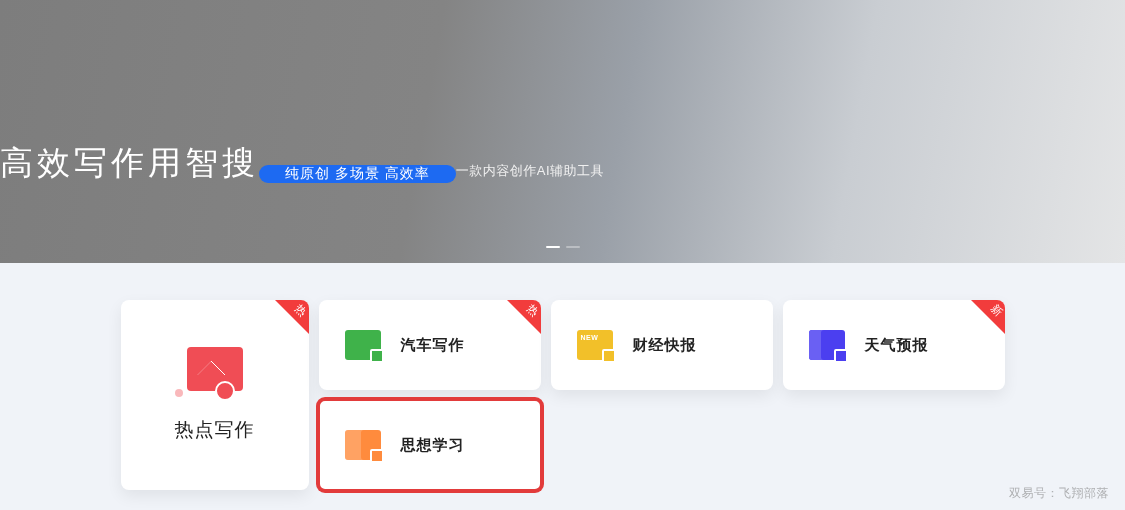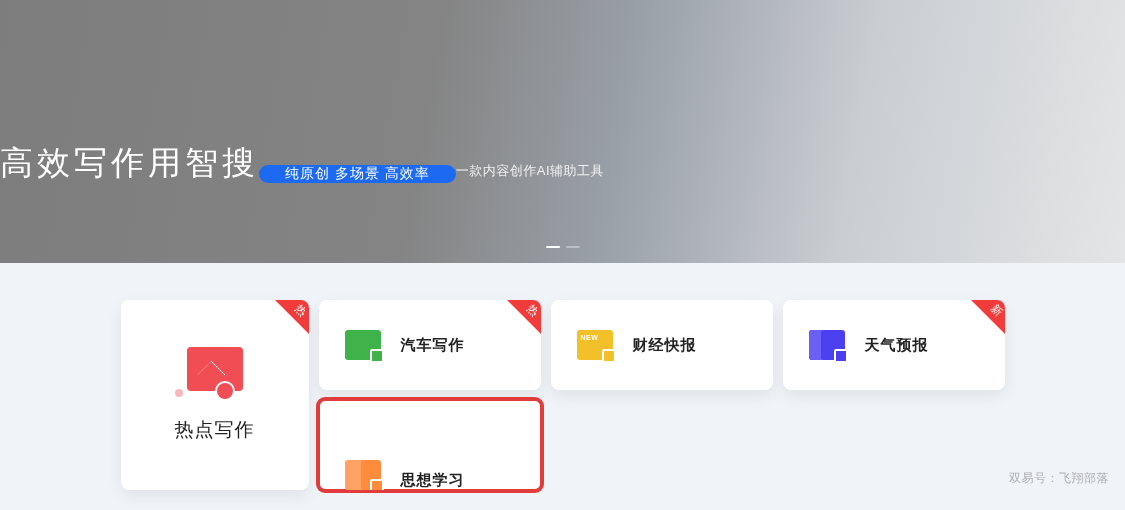--- a/index.html
+++ b/index.html
@@ -60,21 +60,21 @@
 
   .grid { display: grid; grid-template-columns: repeat(3, 222px); grid-auto-rows: 90px; gap: 10px; }
   .card {
     background: #fff; border-radius: 8px;
     box-shadow: 0 6px 16px rgba(0,0,0,0.07);
     display: flex; align-items: center;
     padding: 0 22px 0 26px;
     position: relative; overflow: hidden;
     cursor: pointer;
   }
-  .card.highlight { outline: 2.5px solid #e23b3b; outline-offset: -1px; box-shadow: 0 0 0 3px #e23b3b; border-radius: 6px; align-items: flex-end; }
+  .card.highlight { outline: 2.5px solid #e23b3b; outline-offset: -1px; box-shadow: 0 0 0 3px #e23b3b; border-radius: 6px; }
   .card-label { font-size: 15px; font-weight: 700; color: #222; margin-left: 20px; letter-spacing: 1px; }
 
   .ribbon {
     position: absolute; top: 0; right: 0;
     width: 0; height: 0;
     border-top: 34px solid #f23c3c;
     border-left: 34px solid transparent;
   }
   .ribbon-text { position: absolute; top: 3px; right: 3px; color: #fff; font-size: 11px; transform: rotate(45deg); }
 
@@ -87,21 +87,21 @@
   .icn.blue2 { background: #2c6af0; }
   .icn.blue2::before { content:""; position:absolute; top:5px; left:5px; width:14px; height:2px; background:#fff; box-shadow:0 5px 0 #fff, 0 10px 0 #fff; }
   .icn.blue2::after { content:""; position:absolute; right:-3px; bottom:-3px; width:10px; height:10px; border:2px solid #fff; border-radius:2px; background:#2c6af0; }
   .icn.purple { background: #4b3ff0; box-shadow: inset 12px 0 0 #6a60f3; }
   .icn.purple::after { content:""; position:absolute; right:-3px; bottom:-3px; width:10px; height:10px; border:2px solid #fff; border-radius:2px; background:#4b3ff0; }
   .icn.orange { background: #ff8b3d; box-shadow: inset 16px 0 0 rgba(255,255,255,0.2); }
   .icn.orange::after { content:""; position:absolute; right:-3px; bottom:-3px; width:10px; height:10px; border:2px solid #fff; border-radius:2px; background:#ff8b3d; }
   .icn.teal { background: #2fc6b0; box-shadow: inset 16px 0 0 rgba(0,0,0,0.12); }
   .icn.teal::after { content:""; position:absolute; right:-3px; bottom:-3px; width:10px; height:10px; border:2px solid #fff; border-radius:2px; background:#2fc6b0; }
 
-  .watermark { position:absolute; right:16px; bottom:23px; font-size:12px; color:rgba(120,120,120,0.55); letter-spacing:0.5px; }
+  .watermark { position:absolute; right:16px; bottom:8px; font-size:12px; color:rgba(120,120,120,0.55); letter-spacing:0.5px; }
 </style>
 </head>
 <body>
 
 <div class="hero">
   <div class="hero-title">高效写作用智搜</div>
   <div class="hero-pill">纯原创 多场景 高效率</div>
   <div class="hero-sub">一款内容创作AI辅助工具</div>
   <div class="dots">
     <div class="dot active"></div>

